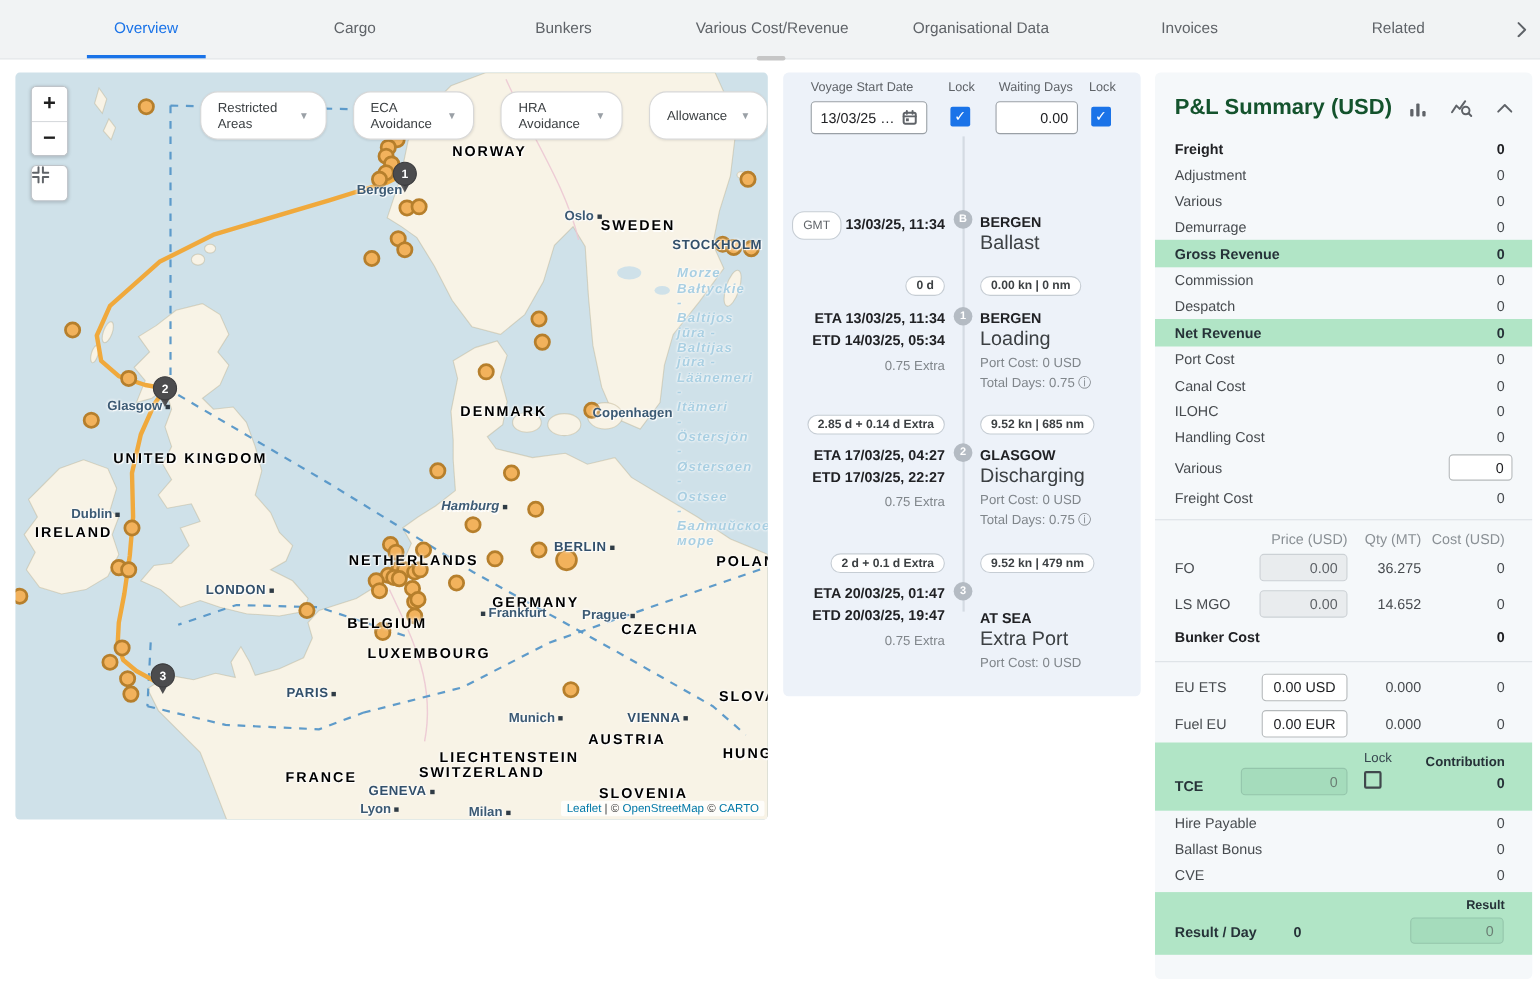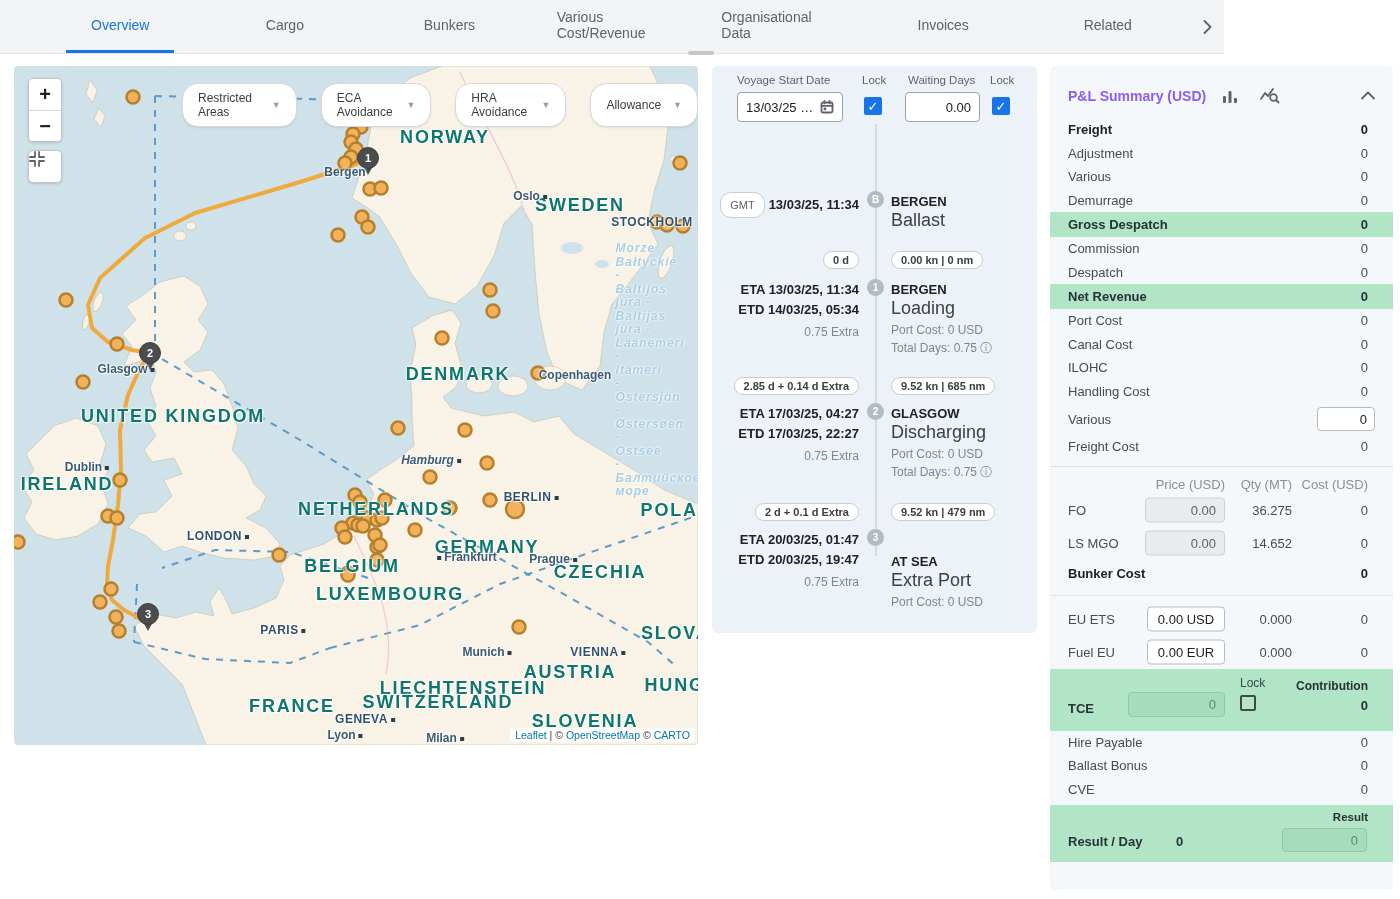--- a/index.html
+++ b/index.html
@@ -1,19 +1,19 @@
 <!DOCTYPE html>
 <html><head>
 <meta charset="utf-8">
 <style>
   html,body{margin:0;padding:0;width:1400px;height:899px;overflow:hidden;background:#fff;
     font-family:"Liberation Sans","DejaVu Sans",sans-serif;-webkit-font-smoothing:antialiased;}
   *{box-sizing:border-box}
   
-  .tabbar{position:absolute;left:0;top:0;width:1224px;height:54px;background:#f1f3f4;
+  .tabbar{position:absolute;left:0;top:0;width:1400px;height:54px;background:#f1f3f4;
     border-bottom:1px solid #e3e5e8;display:flex;align-items:stretch;padding-left:38px}
   .tab{flex:1;display:flex;justify-content:center;cursor:pointer}
   .tab-label{height:100%;display:flex;align-items:center;padding:0 25px;font-size:14px;font-weight:500;
     color:#5f6368;border-bottom:3px solid transparent}
   .tab.active .tab-label{color:#1a73e8;border-bottom-color:#1a73e8}
   .tab-overflow{width:34px;display:flex;align-items:center;justify-content:center;color:#5f6368;cursor:pointer}
   .tab-scrollnub{position:absolute;left:688px;top:51px;width:26px;height:4px;background:#c6c6c6;border-radius:2px}
   
   .map-panel{position:absolute;left:14px;top:66px;width:684px;height:679px;background:#cfe1e9;
     border-radius:4px;overflow:hidden}
@@ -22,21 +22,21 @@
   .lake{fill:#cfe1e9;stroke:none}
   .border-line{fill:none;stroke:#ecc8d3;stroke-width:1.3;opacity:.9}
   .eca{fill:none;stroke:#5596c8;stroke-width:2;stroke-dasharray:7 7;opacity:.95}
   .route{fill:none;stroke:#f0a93c;stroke-width:4;stroke-linejoin:round;stroke-linecap:round}
   .port{fill:#f2b25c;stroke:#b67f2c;stroke-width:2.5}
   .pin circle{fill:#4c4c4e;stroke:#3c3c3e;stroke-width:1}
   .pin path{fill:#4c4c4e}
   .pin text{fill:#fff;font-size:11px;font-weight:bold;text-anchor:middle;font-family:"Liberation Sans",sans-serif}
   .map-label{position:absolute;transform:translate(-50%,-50%);white-space:nowrap;pointer-events:none;
     text-shadow:0 0 3px #fff,0 0 3px #fff,1px 1px 0 rgba(255,255,255,.85)}
-  .map-label.country{color:#0f766e;font-size:18px;font-weight:700;letter-spacing:1.8px}
+  .map-label.country{color:#000000;font-size:13px;font-weight:700;letter-spacing:1.8px}
   .map-label.city{color:#3c5a74;font-size:12px;font-weight:700}
   .map-label.capital{color:#33506b;font-size:12px;font-weight:700;letter-spacing:.5px}
   .map-label .dot{display:inline-block;width:4px;height:4px;background:#2f3b45;margin:0 0 1px 3px}
   .map-label .dot.left{margin:0 3px 1px 0}
   .sea-block{position:absolute;transform:translateX(-50%);text-align:left;color:#a9cfe2;font-size:12px;
     font-weight:700;font-style:italic;line-height:13.5px;letter-spacing:1px;pointer-events:none;
     text-shadow:0 0 3px #fff,0 0 2px #fff}
   .zoomctl{position:absolute;left:14px;top:12px;width:34px;background:#fff;border:1px solid #bfc4c9;
     border-radius:5px;box-shadow:0 1px 3px rgba(0,0,0,.15);overflow:hidden}
   .zbtn{width:100%;height:31px;display:flex;align-items:center;justify-content:center;font-size:20px;
@@ -72,21 +72,21 @@
   .t-port{font-size:13px;font-weight:700;color:#202124;line-height:19px}
   .t-act{font-size:18px;color:#3c4043;line-height:19px}
   .t-gray{font-size:12px;color:#80868b;line-height:18px}
   .pill{display:inline-flex;align-items:center;background:#fff;border:1px solid #c6cdd4;border-radius:11px;
     padding:2px 9px;font-size:11px;font-weight:600;color:#3c4043;white-space:nowrap}
   .pill.ghost{font-weight:500;color:#5f6368;margin-right:4px}
   .info{font-size:12px;color:#80868b;margin-left:3px;cursor:pointer}
   
   .pnl{position:absolute;left:1050px;top:66px;width:343px;height:824px;background:#f5f8fa;border-radius:5px;overflow:hidden}
   .pnl-head{display:flex;align-items:center;padding:21px 18px 14px 18px}
-  .pnl-title{font-size:14px;font-weight:700;color:#8b5cf6;flex:0 0 auto}
+  .pnl-title{font-size:20px;font-weight:700;color:#14532d;flex:0 0 auto}
   .pnl-icons{display:flex;align-items:center;gap:22px;margin-left:16px}
   .pnl-collapse{margin-left:auto;cursor:pointer;display:flex}
   .prow{display:flex;align-items:center;height:23.5px;padding:0 25px 0 18px;font-size:13px;color:#474b4f}
   .prow .lbl{flex:1}
   .prow.bold{font-weight:700;color:#202124}
   .prow.green{background:#b1e5c6;height:25px;font-weight:700;color:#263238}
   .prow.inprow{height:32px}
   .pnl-input{width:58px;height:24px;border:1px solid #b6babc;border-radius:4px;background:#fff;
     text-align:right;font-size:13px;color:#202124;padding:0 7px;font-family:inherit}
   .pnl-divider{height:1px;background:#dde2e6;margin:7px 0}
@@ -453,21 +453,21 @@
       </div>
       <div class="prow">
         <span class="lbl">Various</span>
         <span>0</span>
       </div>
       <div class="prow">
         <span class="lbl">Demurrage</span>
         <span>0</span>
       </div>
       <div class="prow green">
-        <span class="lbl">Gross Despatch</span>
+        <span class="lbl">Gross Revenue</span>
         <span>0</span>
       </div>
       <div class="prow">
         <span class="lbl">Commission</span>
         <span>0</span>
       </div>
       <div class="prow">
         <span class="lbl">Despatch</span>
         <span>0</span>
       </div>

